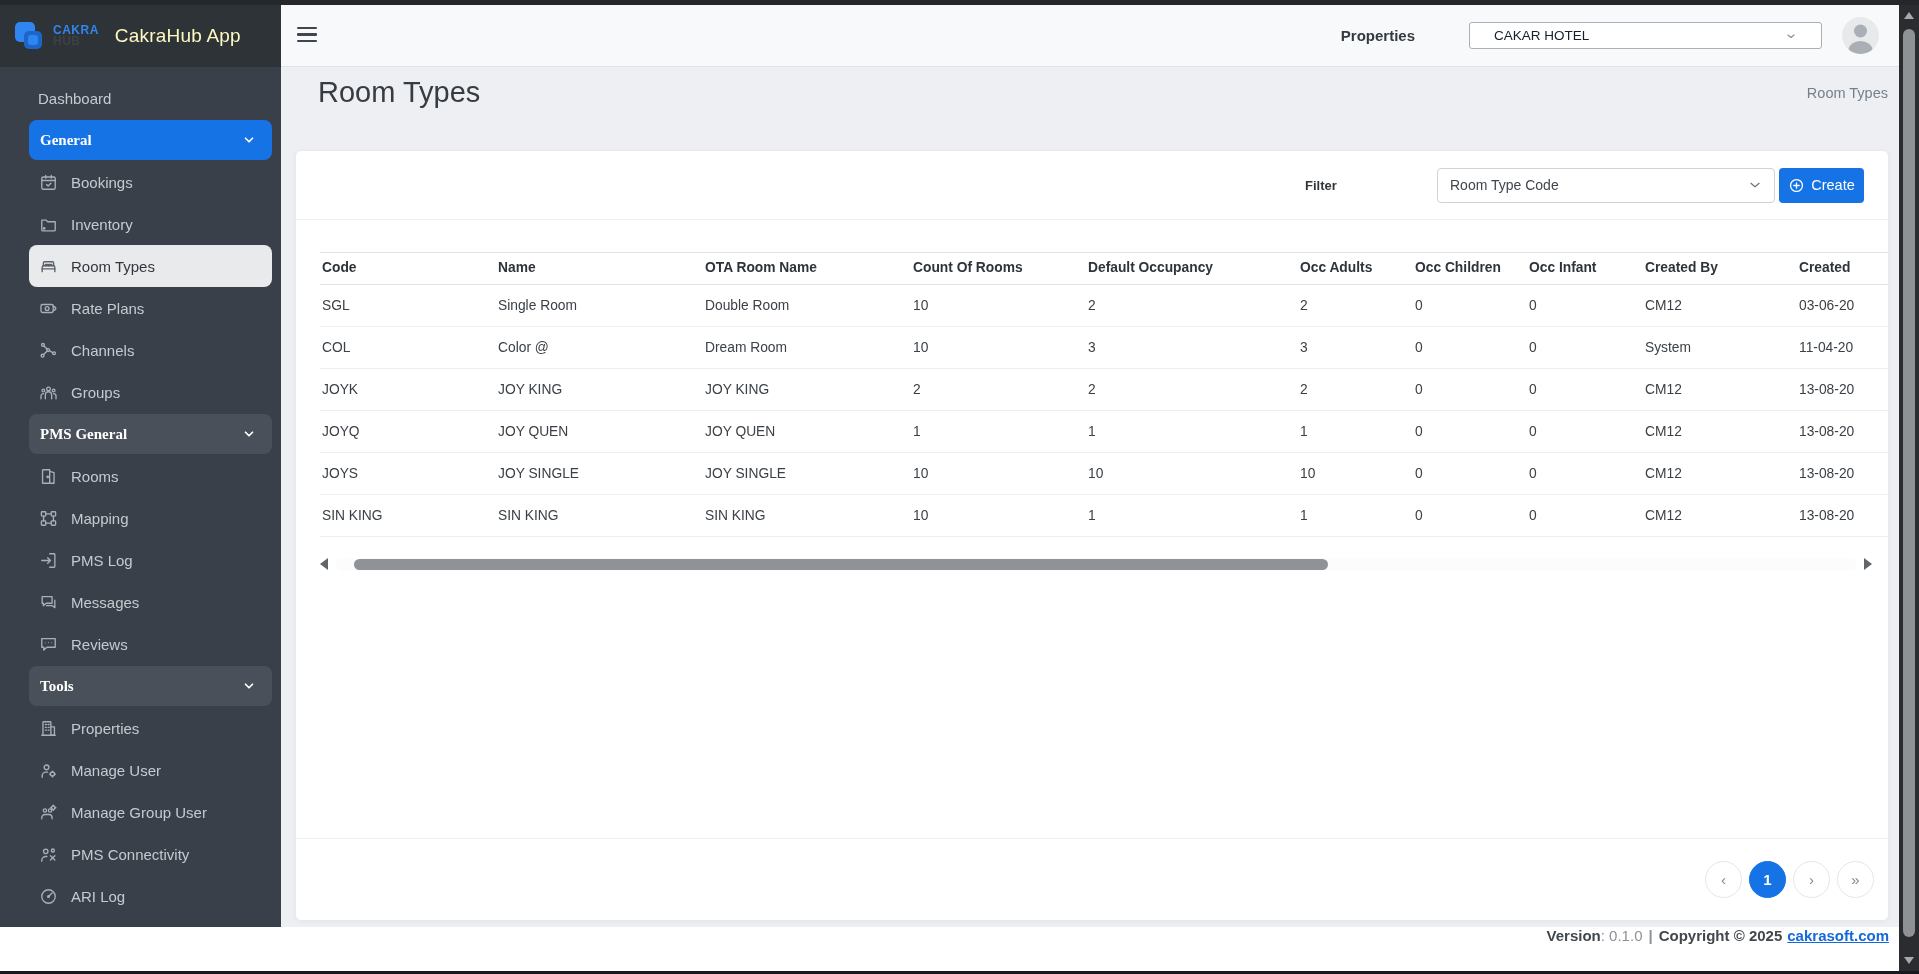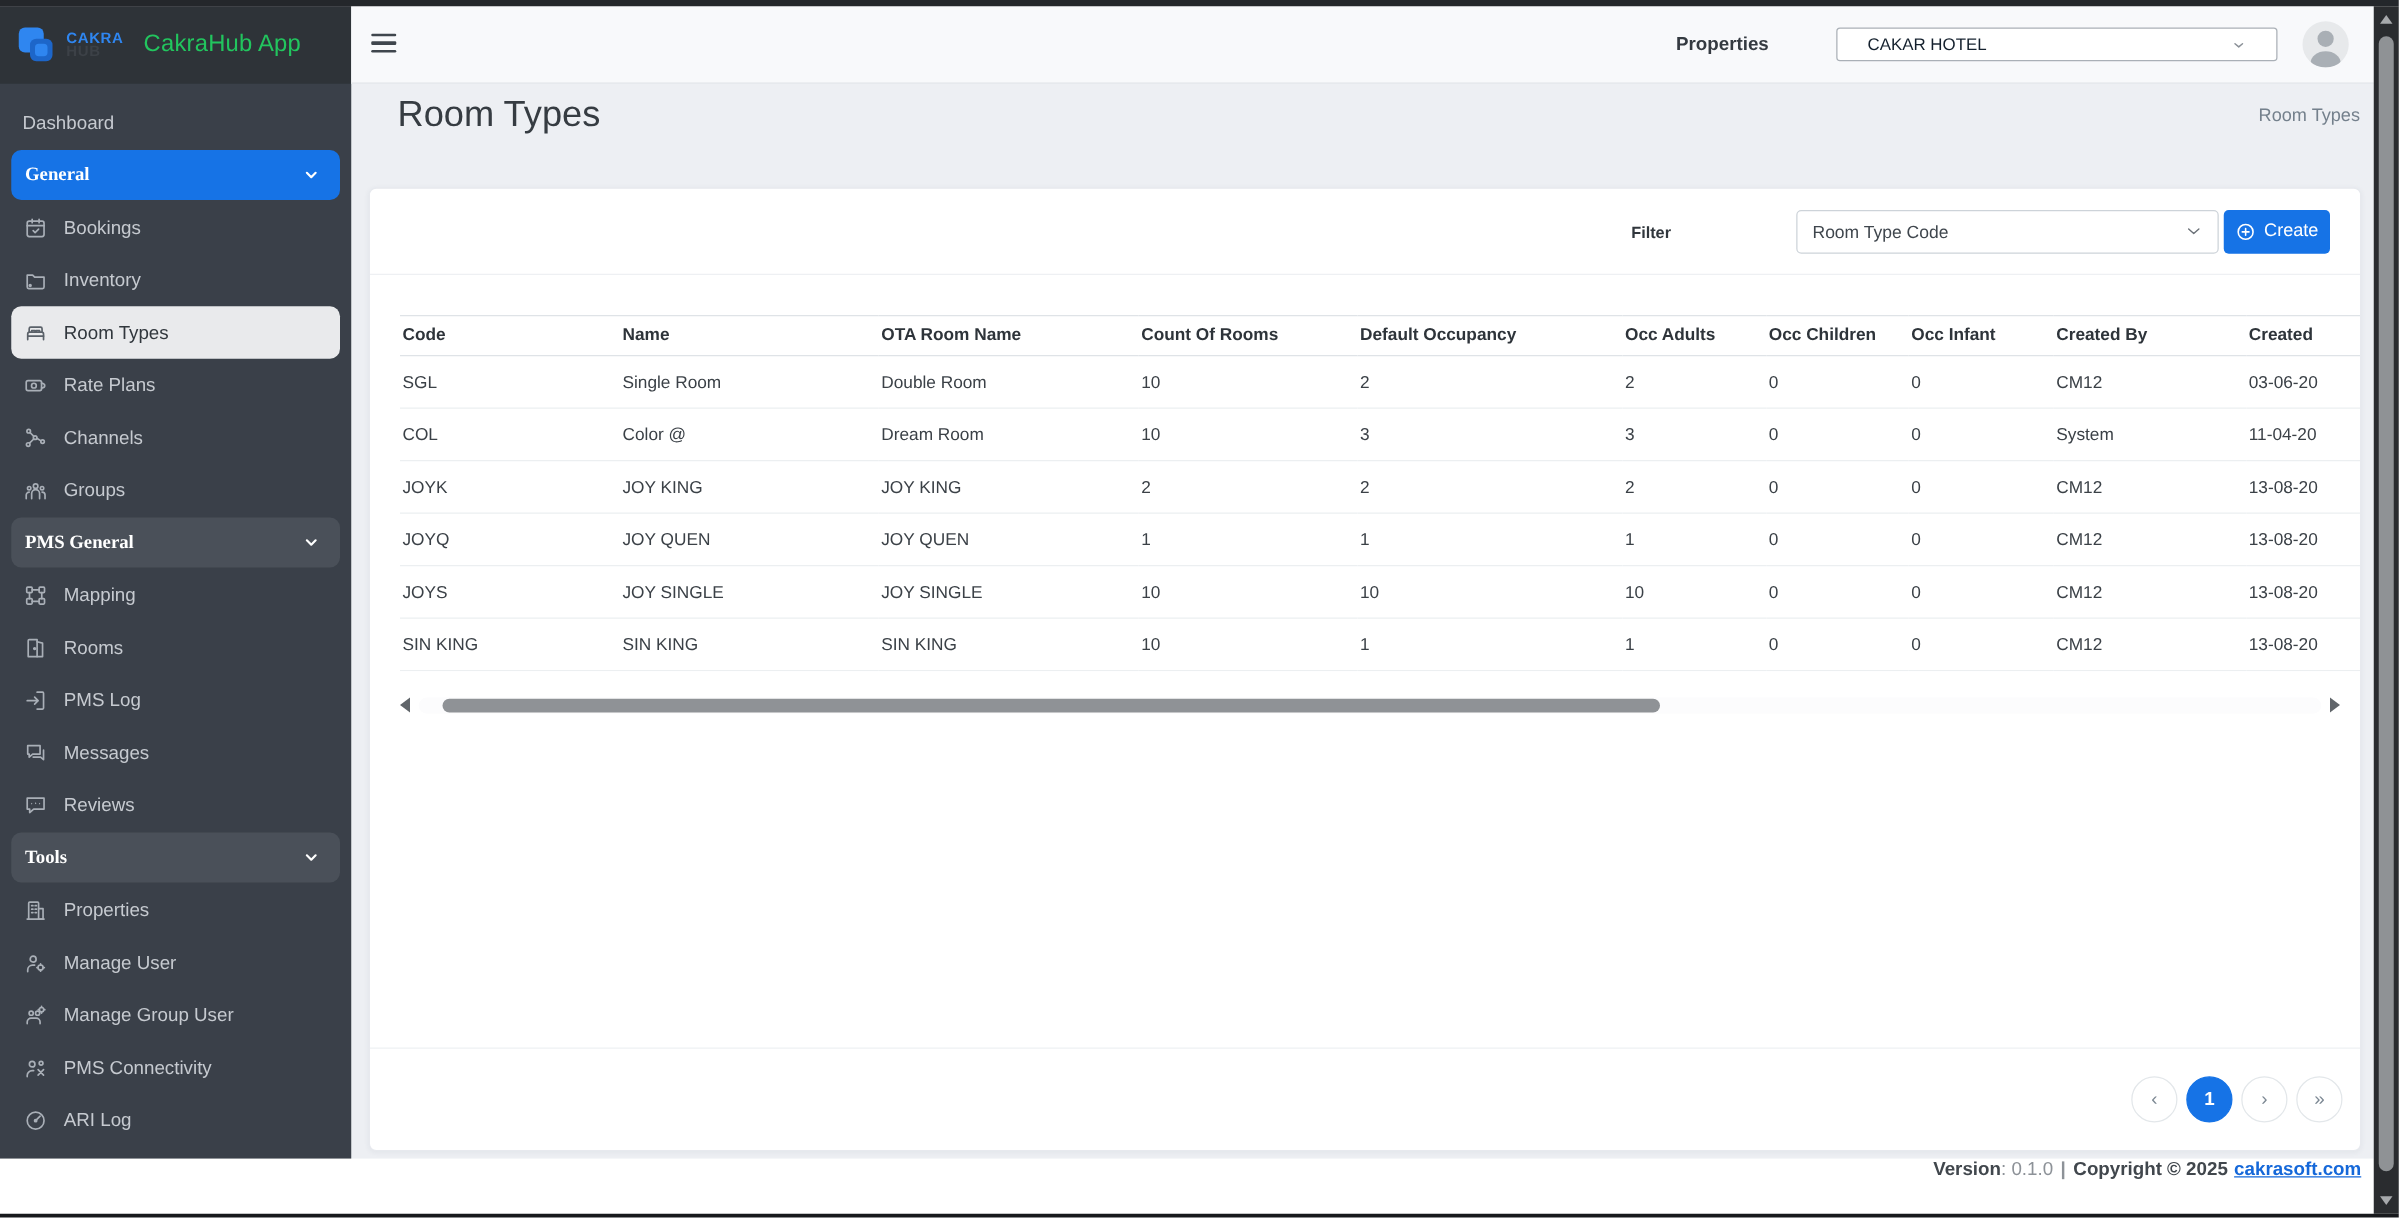--- a/index.html
+++ b/index.html
@@ -13,22 +13,22 @@
   #v-scroll .v-down { position:absolute; bottom:7px; left:5px; width:0; height:0; border-left:5px solid transparent; border-right:5px solid transparent; border-top:7px solid #a7a9ac; }
   #v-scroll .v-thumb { position:absolute; left:4px; top:24px; width:12px; height:908px; background:#8f9295; border-radius:6px; }
 
   
   #sidebar { position:absolute; left:0; top:5px; width:281px; height:922px; background:#3a4049; z-index:10; overflow:hidden; }
   .brand { height:62px; background:#2e3338; display:flex; align-items:center; padding:0 14px; }
   .brand-logo { display:flex; align-items:center; }
   .logo-txt { margin-left:5px; line-height:11px; font-weight:700; font-size:12px; letter-spacing:.5px; }
   .logo-txt .l1 { color:#2f86f0; }
   .logo-txt .l2 { color:#3c4147; }
-  .brand-name { color:#22c55e; font-size:19px; margin-left:16px; letter-spacing:.2px; }
-  .nav { padding-top:10px; }
+  .brand-name { color:#fef9c3; font-size:19px; margin-left:16px; letter-spacing:.2px; }
+  .nav { padding-top:10px;padding-left:20px; }
   .nav-item { height:42px; display:flex; align-items:center; gap:13px; padding:0 14px 0 18px; color:#c6cad0; font-size:15px; cursor:pointer; }
   .nav-item .nicon { width:20px; height:20px; color:#a9afb7; flex:none; display:flex; align-items:center; justify-content:center; }
   .nav-item.no-icon { padding-left:18px; }
   .nav-item.active { background:#e9eaec; color:#31373d; border-radius:8px; margin:0 9px; padding-left:9px; }
   .nav-item.active .nicon { color:#5a6169; }
   .nav-section { height:40px; margin:1px 9px; background:#4a5059; border-radius:8px; display:flex; align-items:center; justify-content:space-between; padding:0 16px 0 11px; color:#fff; font-weight:700; font-size:15px; cursor:pointer;font-family:Liberation Serif, serif; }
   .nav-section.blue { background:#1673e6; }
   .nav-section svg { color:#fff; }
   .nicon svg, .nav-section svg { display:block; }
 
@@ -182,39 +182,39 @@
     <div class="nav-section">
       <span>PMS General</span>
       <svg width="14" height="14" viewBox="0 0 24 24" fill="none" stroke="currentColor" stroke-width="3" stroke-linecap="round" stroke-linejoin="round">
           <path d="M6 9l6 6 6-6"></path>
         </svg>
     </div>
 
     <div class="nav-item">
       <span class="nicon">
           <svg width="19" height="19" viewBox="0 0 24 24" fill="none" stroke="currentColor" stroke-width="1.7" stroke-linecap="round" stroke-linejoin="round">
+            <path d="M4.5 20.5v-16a1 1 0 0 1 1-1h8v17z"></path>
+            <path d="M13.5 5.5l5.5 1.5v13.5h-5.5"></path>
+            <circle cx="11" cy="12.5" r="0.9"></circle>
+          </svg>
+        </span>
+      <span>Rooms</span>
+    </div>
+
+    <div class="nav-item">
+      <span class="nicon">
+          <svg width="19" height="19" viewBox="0 0 24 24" fill="none" stroke="currentColor" stroke-width="1.7" stroke-linecap="round" stroke-linejoin="round">
             <rect x="3" y="3.5" width="5.5" height="5.5" rx="1"></rect>
             <rect x="15.5" y="3.5" width="5.5" height="5.5" rx="1"></rect>
             <rect x="3" y="15" width="5.5" height="5.5" rx="1"></rect>
             <rect x="15.5" y="15" width="5.5" height="5.5" rx="1"></rect>
             <path d="M8.5 6.2h7M8.5 17.8h7M5.8 9v6M18.2 9v6"></path>
           </svg>
         </span>
       <span>Mapping</span>
-    </div>
-
-    <div class="nav-item">
-      <span class="nicon">
-          <svg width="19" height="19" viewBox="0 0 24 24" fill="none" stroke="currentColor" stroke-width="1.7" stroke-linecap="round" stroke-linejoin="round">
-            <path d="M4.5 20.5v-16a1 1 0 0 1 1-1h8v17z"></path>
-            <path d="M13.5 5.5l5.5 1.5v13.5h-5.5"></path>
-            <circle cx="11" cy="12.5" r="0.9"></circle>
-          </svg>
-        </span>
-      <span>Rooms</span>
     </div>
 
     <div class="nav-item">
       <span class="nicon">
           <svg width="19" height="19" viewBox="0 0 24 24" fill="none" stroke="currentColor" stroke-width="1.7" stroke-linecap="round" stroke-linejoin="round">
             <path d="M13.5 3.5H19a1 1 0 0 1 1 1v15a1 1 0 0 1-1 1h-5.5"></path>
             <path d="M3.5 12h11M11 8.5l3.5 3.5L11 15.5"></path>
           </svg>
         </span>
       <span>PMS Log</span>

